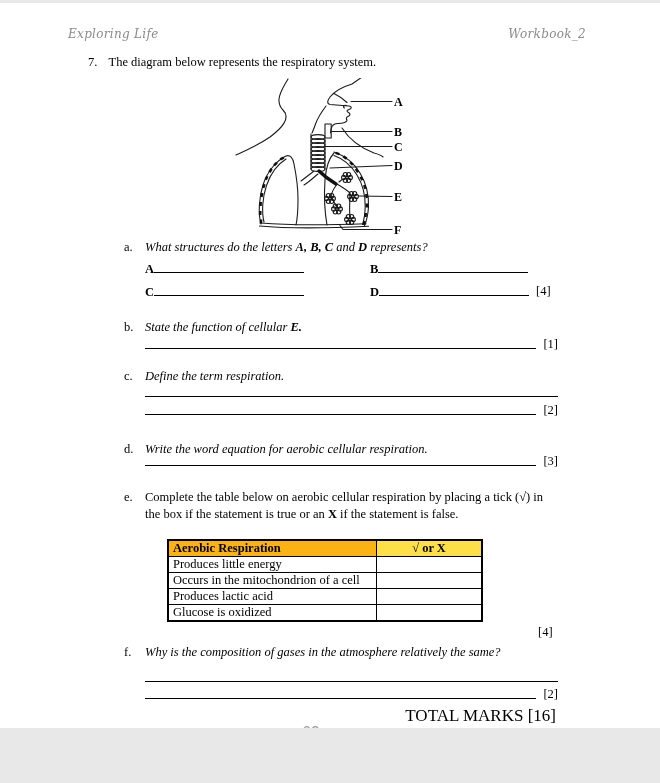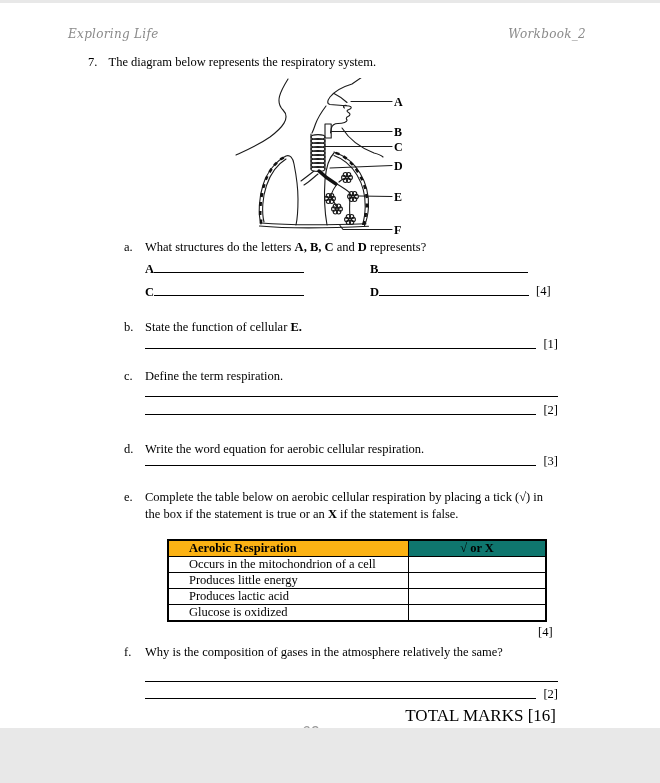--- a/index.html
+++ b/index.html
@@ -1,28 +1,28 @@
 <!DOCTYPE html>
 <html><head>
 <meta charset="utf-8">
 <style>
   html,body{margin:0;padding:0;background:#e8e8e8;}
   .page{position:relative;width:660px;height:725px;background:#ffffff;margin:3px auto;
         font-family:"Liberation Serif",serif;font-size:12.5px;color:#000;overflow:hidden;}
   .abs{position:absolute;}
   .hdr{font-family:"DejaVu Serif",serif;font-style:italic;color:#8a8a8a;font-size:12px;letter-spacing:.3px;}
   .qlabel{display:inline-block;width:21px;}
-  .qtext{display:inline;}
+  .qtext{display:inline;font-style:italic;}
   .lineRow{display:flex;align-items:flex-end;}
   .rule{flex:1;border-bottom:1.3px solid #000;height:15px;}
   .mark{width:22px;text-align:right;transform:translateY(3px);}
   .ansLetter{font-weight:bold;}
   .ansRule{display:inline-block;width:150px;border-bottom:1.3px solid #000;height:12px;}
   table.resp{border-collapse:collapse;border:2px solid #000;}
-  table.resp td,table.resp th{border:1.4px solid #000;padding:0 20px;height:15px;
+  table.resp td,table.resp th{border:1.4px solid #000;padding:0 4px;height:15px;
         font-size:12.5px;font-weight:normal;text-align:left;line-height:15px;white-space:nowrap;}
   table.resp th{font-weight:bold;}
   .col2{width:96px;text-align:center !important;}
   .total{font-weight:normal;font-size:17px;}
   .pgnum{font-family:"Liberation Sans",sans-serif;color:#9a9a9a;font-size:16px;}
   svg .ln{stroke:#1a1a1a;stroke-width:1.1;fill:none;stroke-linecap:round;stroke-linejoin:round;}
   svg .thick{stroke:#111;stroke-width:3.4;fill:none;stroke-linecap:round;}
   svg .lbl{font-family:"Liberation Serif",serif;font-weight:bold;font-size:12px;fill:#000;}
 </style>
 </head>
@@ -168,30 +168,30 @@
 
   <div class="abs" style="left:124px;top:486px;width:436px;line-height:16.5px;">
     <span class="qlabel" style="float:left;">e.</span>
     <div style="margin-left:21px;"><span>Complete the table below on aerobic cellular respiration by placing a tick (√) in</span><br><span>the box if the statement is true or an </span><span style="font-weight: bold;">X</span><span> if the statement is false.</span></div>
   </div>
 
   <table class="resp abs" style="left:167px;top:536px;">
     <thead>
       <tr>
         <th style="width: 199px; background: rgb(251, 178, 20);">Aerobic Respiration</th>
-        <th class="col2" style="background: #0f766e;"><span>√ or  </span><span style="font-weight: bold;">X</span></th>
+        <th class="col2" style="background: #fde047;"><span>√ or  </span><span style="font-weight: bold;">X</span></th>
       </tr>
     </thead>
     <tbody>
         <tr>
+          <td>Produces little energy</td>
+          <td class="col2"></td>
+        </tr>
+        <tr>
           <td>Occurs in the mitochondrion of a cell</td>
-          <td class="col2"></td>
-        </tr>
-        <tr>
-          <td>Produces little energy</td>
           <td class="col2"></td>
         </tr>
         <tr>
           <td>Produces lactic acid</td>
           <td class="col2"></td>
         </tr>
         <tr>
           <td>Glucose is oxidized</td>
           <td class="col2"></td>
         </tr>

